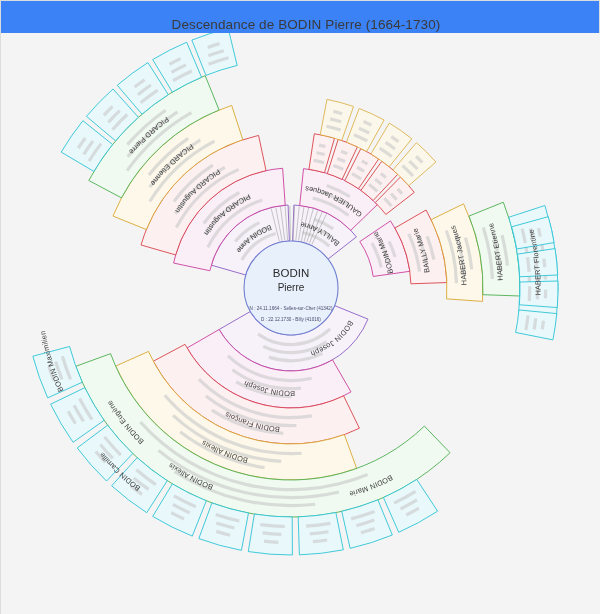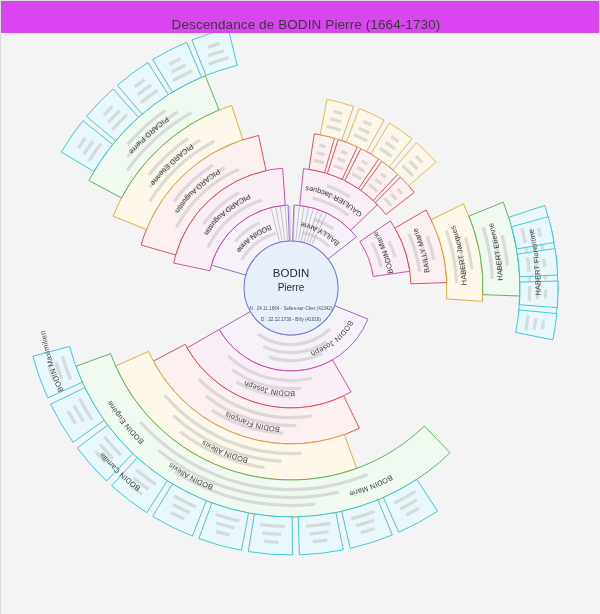--- a/index.html
+++ b/index.html
@@ -13,21 +13,21 @@
     position: relative;
     width: 600px; height: 614px;
     background: #f4f4f4;
     box-sizing: border-box;
     border: 1px solid #dcdcdc;
   }
   #titlebar {
     position: absolute;
     top: 0; left: 0;
     width: 100%; height: 47px;
-    background: #d946ef;
+    background: #3b82f6;
     border-bottom: 1px solid #d8d8d8;
     display: flex;
     align-items: center;
     justify-content: center;
     box-sizing: border-box;
     padding-left: 12px;
   }
   #titlebar .title-text {
     font-size: 13.5px;
     color: #3a3a3a;

